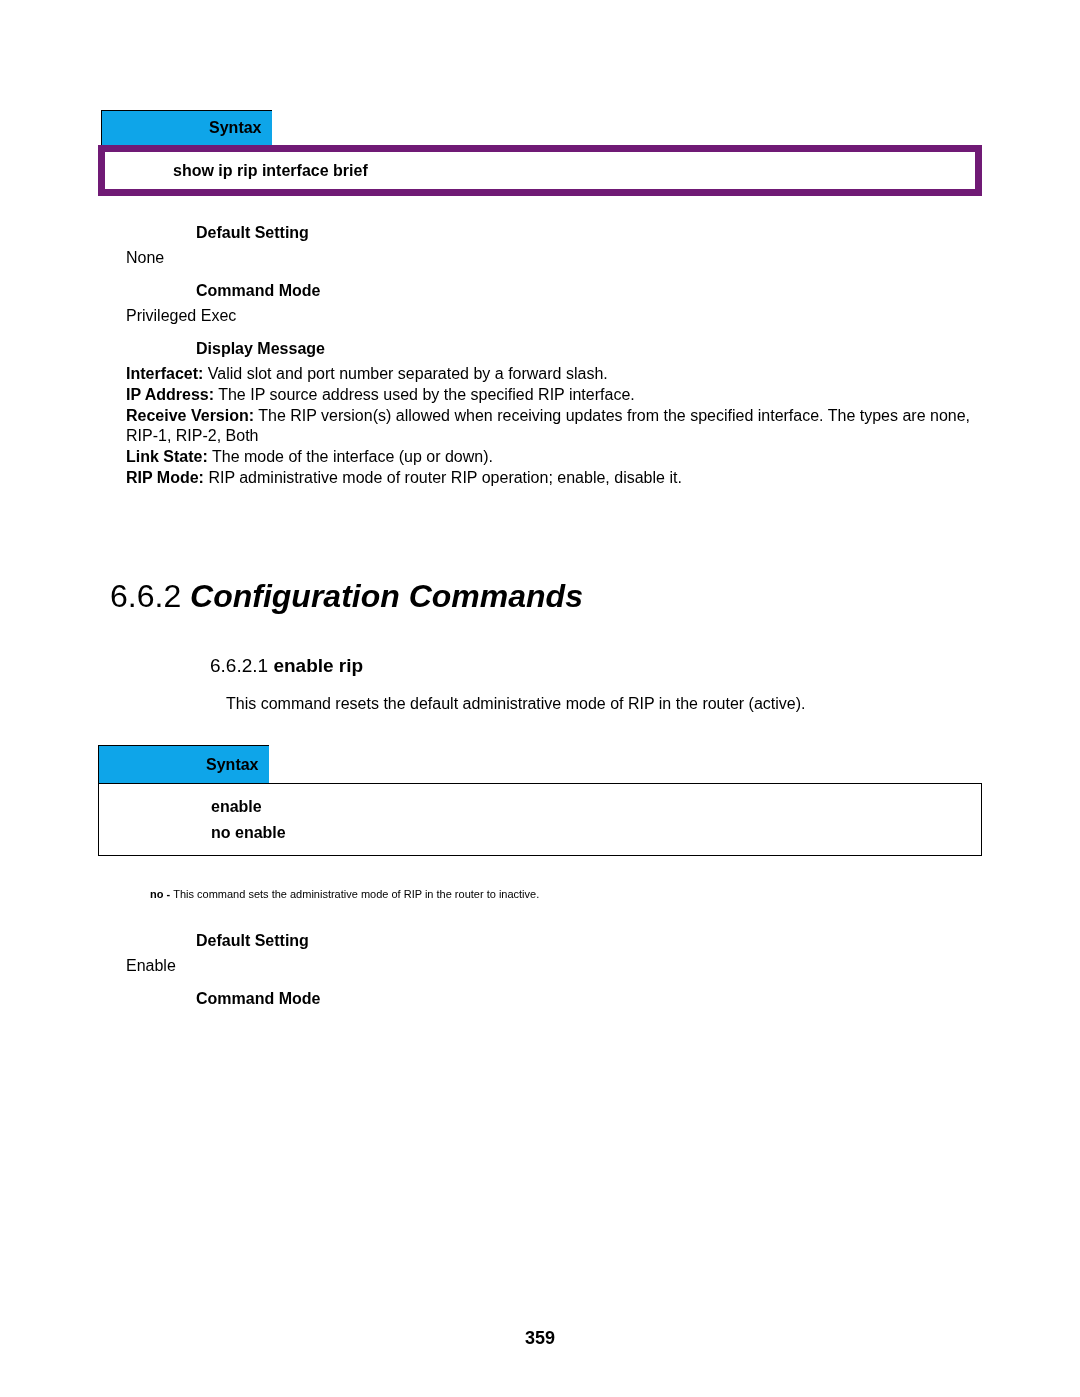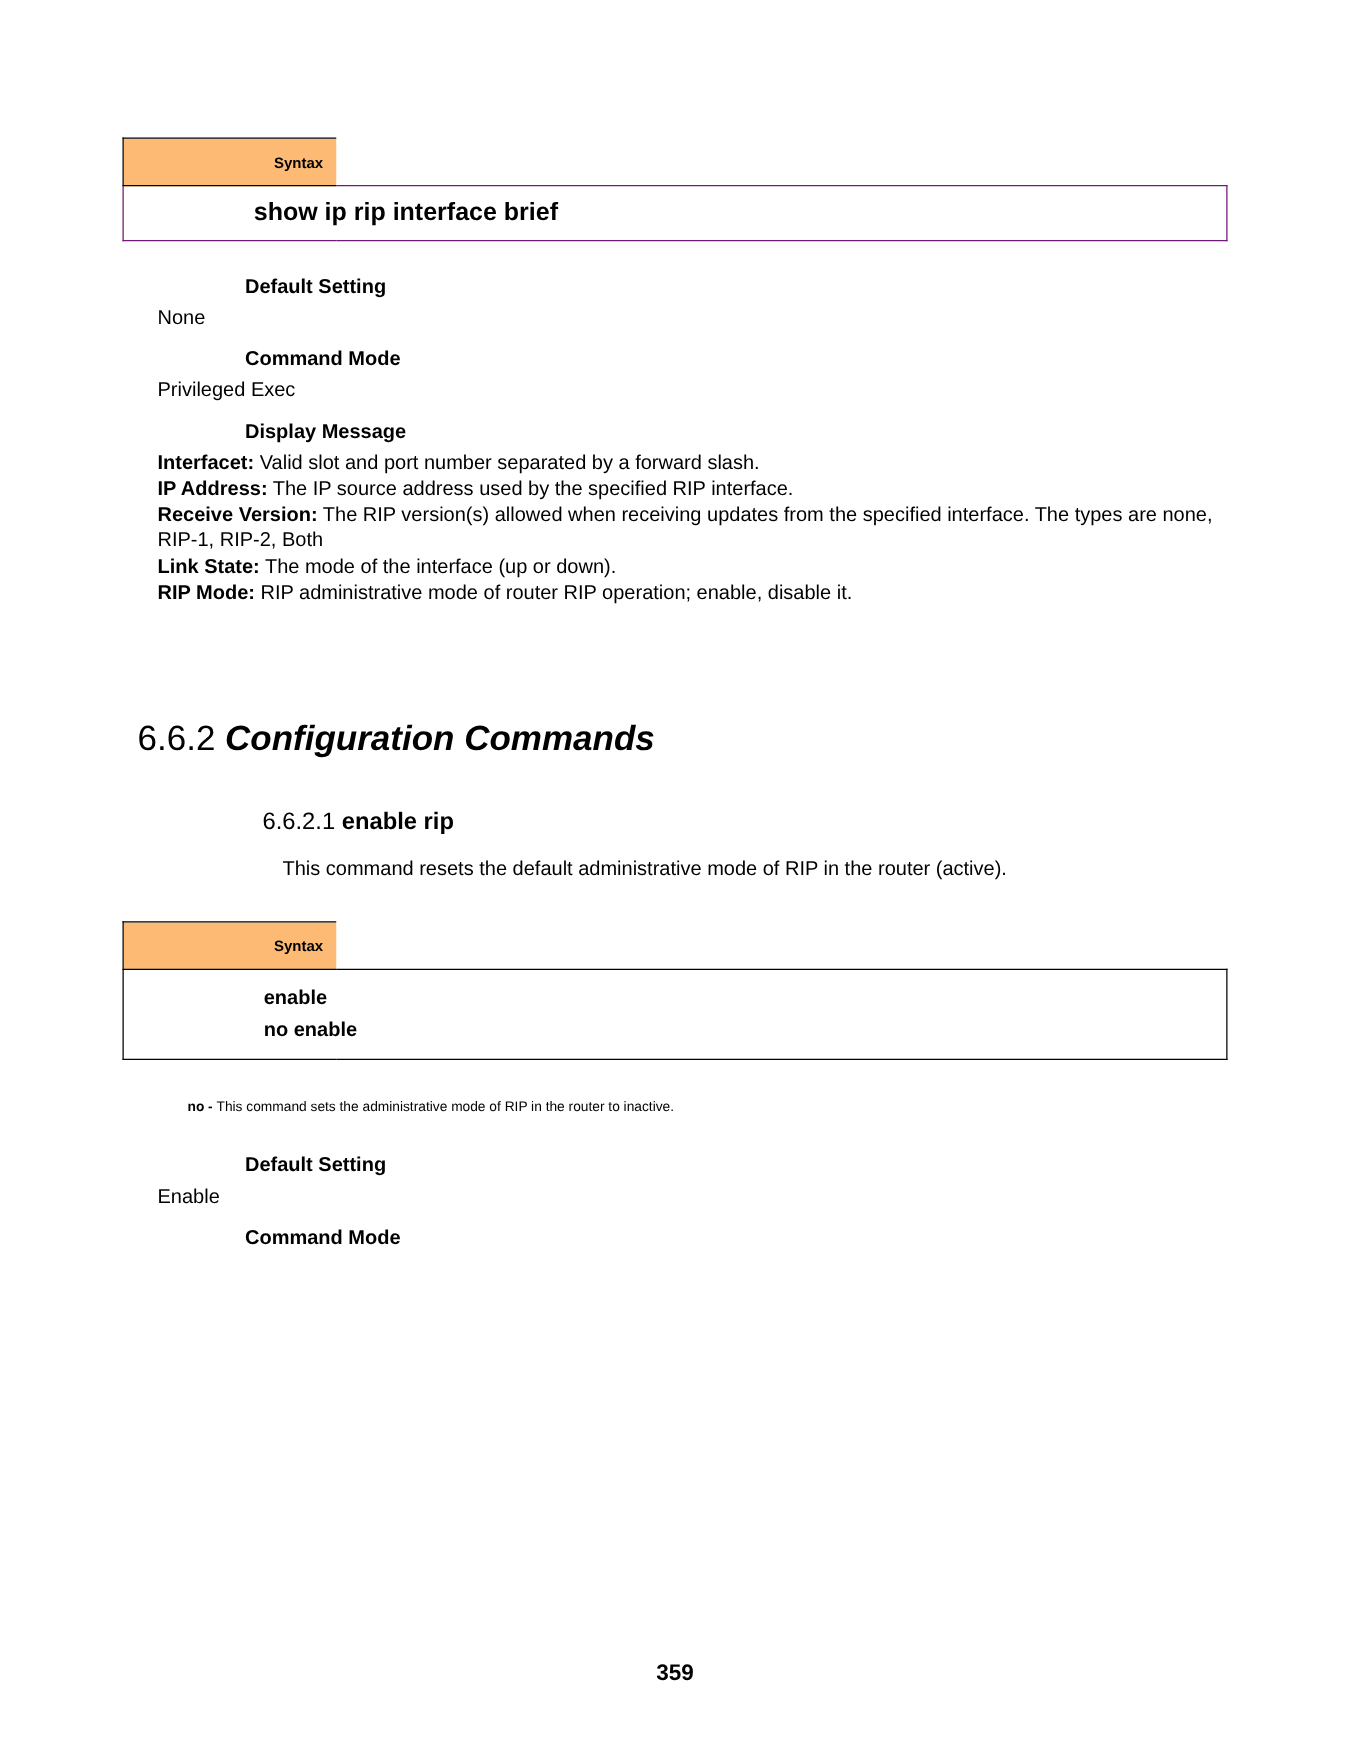--- a/index.html
+++ b/index.html
@@ -15,39 +15,39 @@
       position: relative;
       padding: 110px 98px 60px 98px;
       color: #000;
     }
     .syntax-table {
       border-collapse: collapse;
       width: 100%;
       margin-bottom: 28px;
     }
     .syntax-header {
-      background: #fdba74;
+      background: #0ea5e9;
       border: 1px solid #000;
       border-right: none;
       width: 170px;
       height: 38px;
       text-align: right;
       padding-right: 10px;
       font-weight: bold;
-      font-size: 12px;
+      font-size: 16px;
     }
     .syntax-header-rest {
       border: none;
     }
     .syntax-body {
-      border: 1px solid #701a75;
+      border: 7px solid #701a75;
       height: 44px;
-      padding-left: 104px;
+      padding-left: 68px;
       font-weight: bold;
-      font-size: 20px;
+      font-size: 16px;
       vertical-align: middle;
     }
     .syntax-body-double {
       border: 1px solid #000;
       padding-left: 112px;
       padding-top: 10px;
       padding-bottom: 10px;
       font-weight: bold;
       font-size: 16px;
       vertical-align: middle;
@@ -73,21 +73,21 @@
       font-size: 16px;
       line-height: 1.25;
     }
     .def-block p {
       margin-bottom: 1px;
     }
     .def-term {
       font-weight: bold;
     }
     .h2-section {
-      font-size: 28px;
+      font-size: 32px;
       margin-top: 90px;
       margin-bottom: 40px;
       margin-left: 12px;
     }
     .h2-number {
       font-weight: normal;
     }
     .h2-title {
       font-style: italic;
       font-weight: bold;

